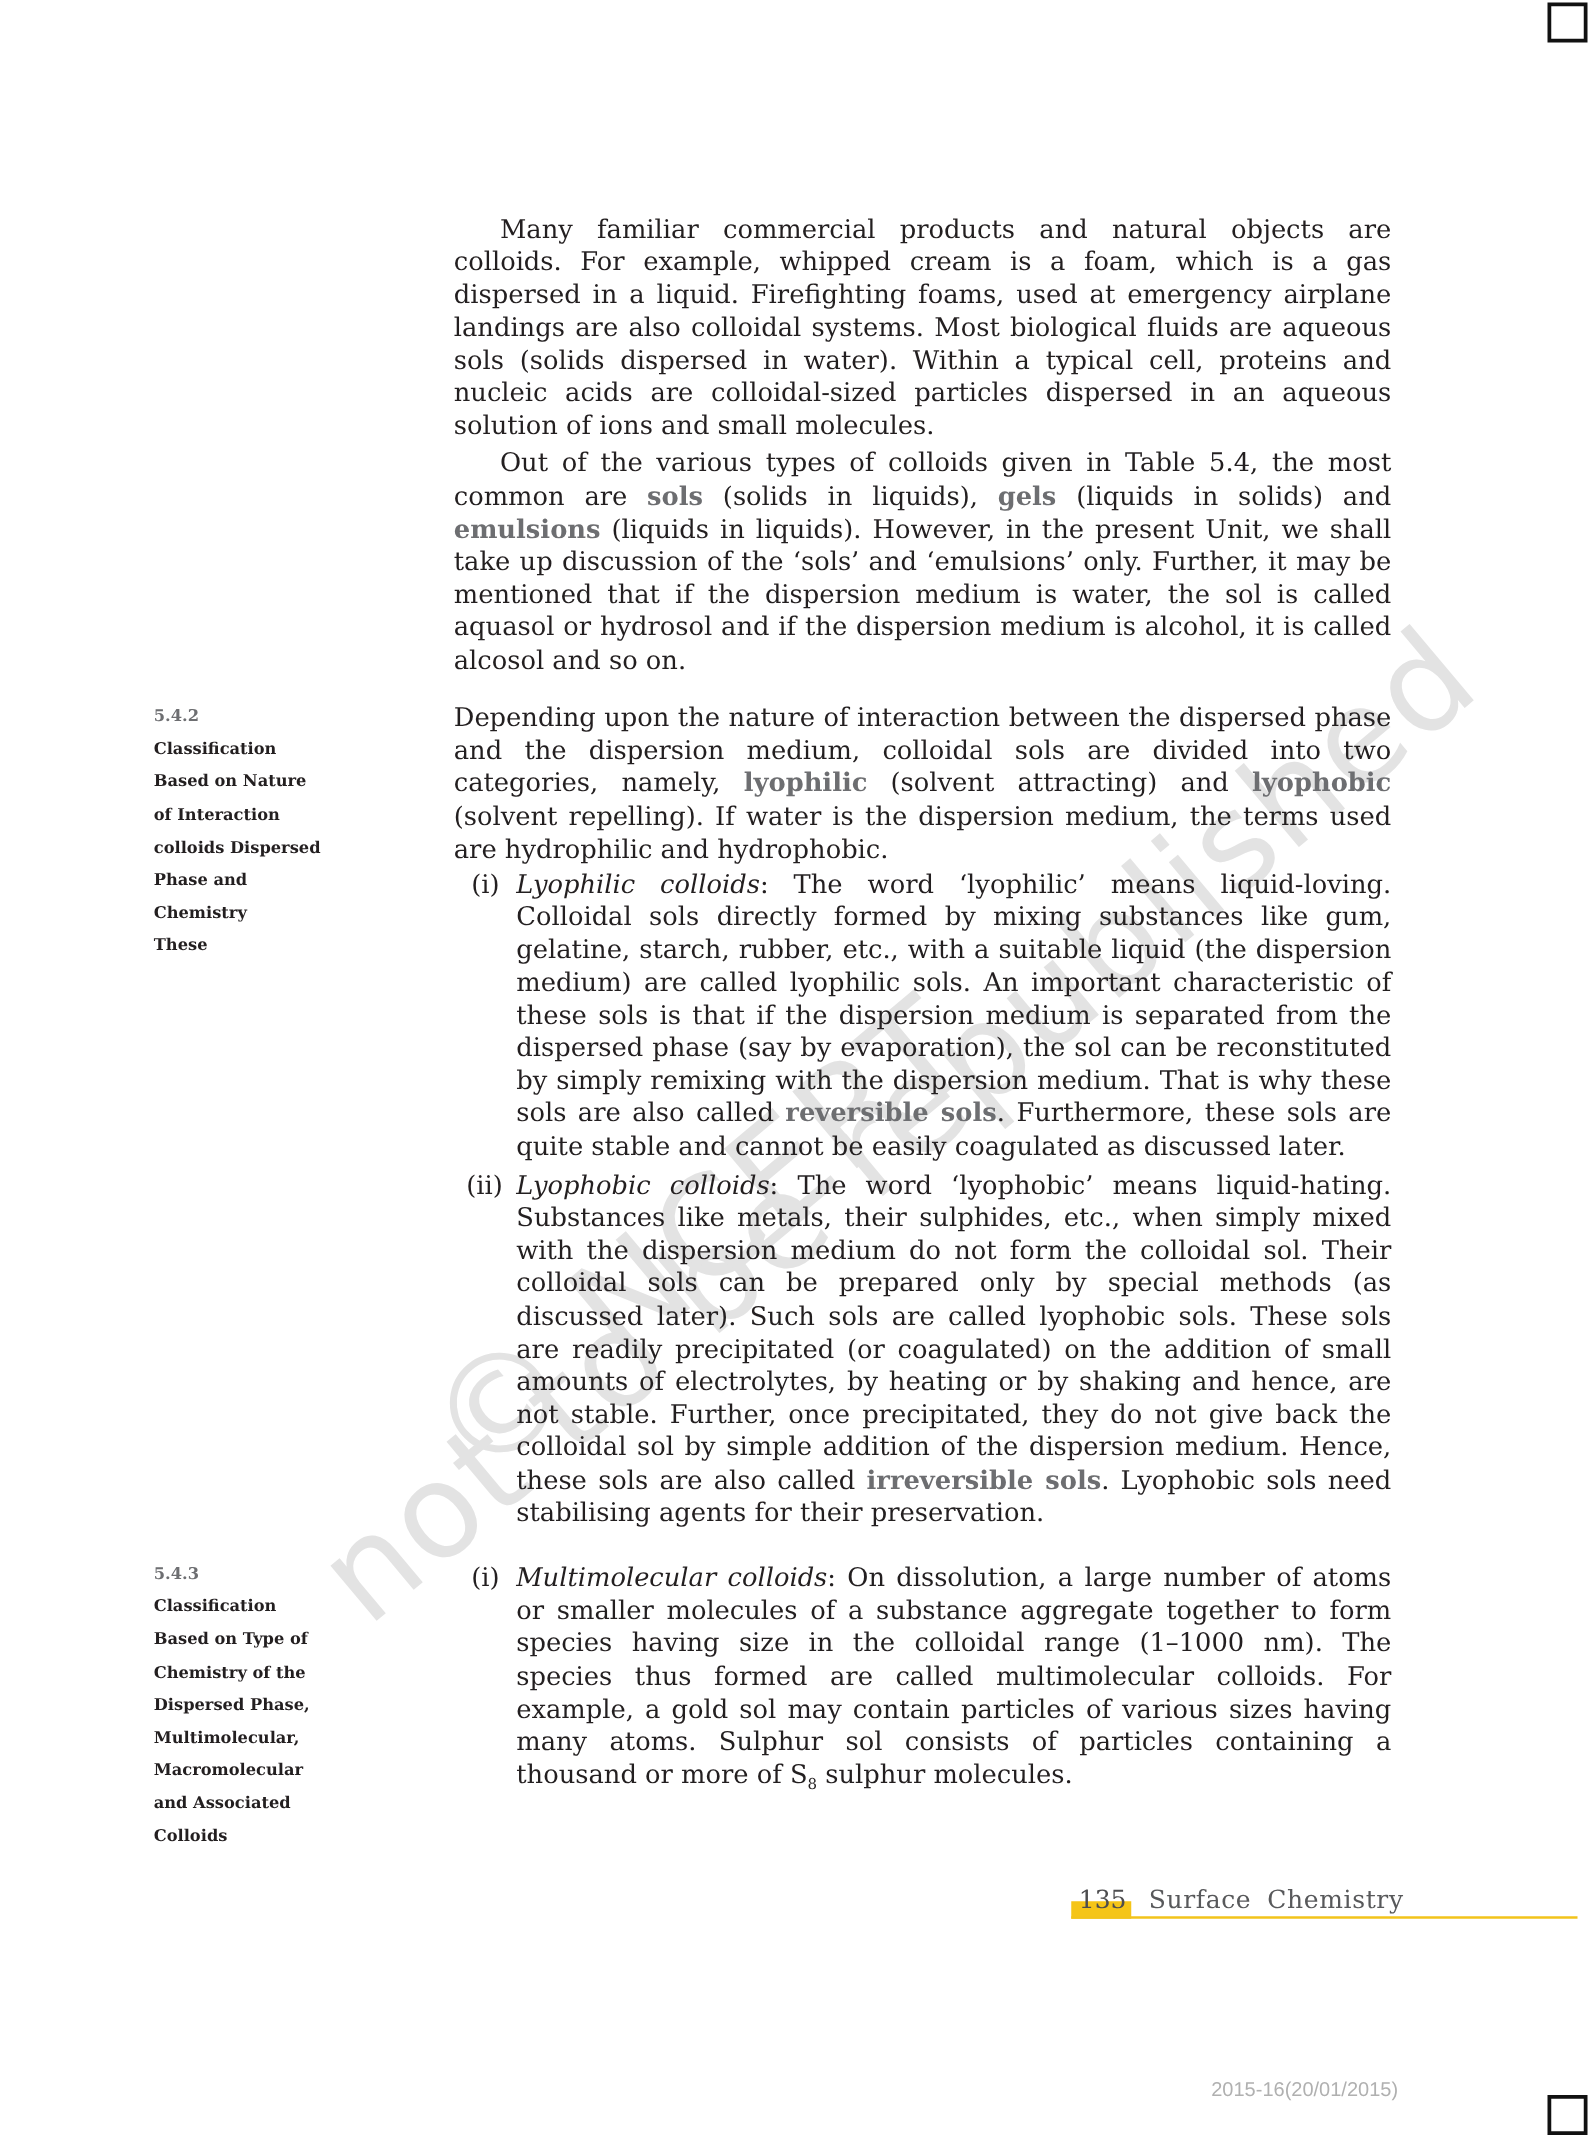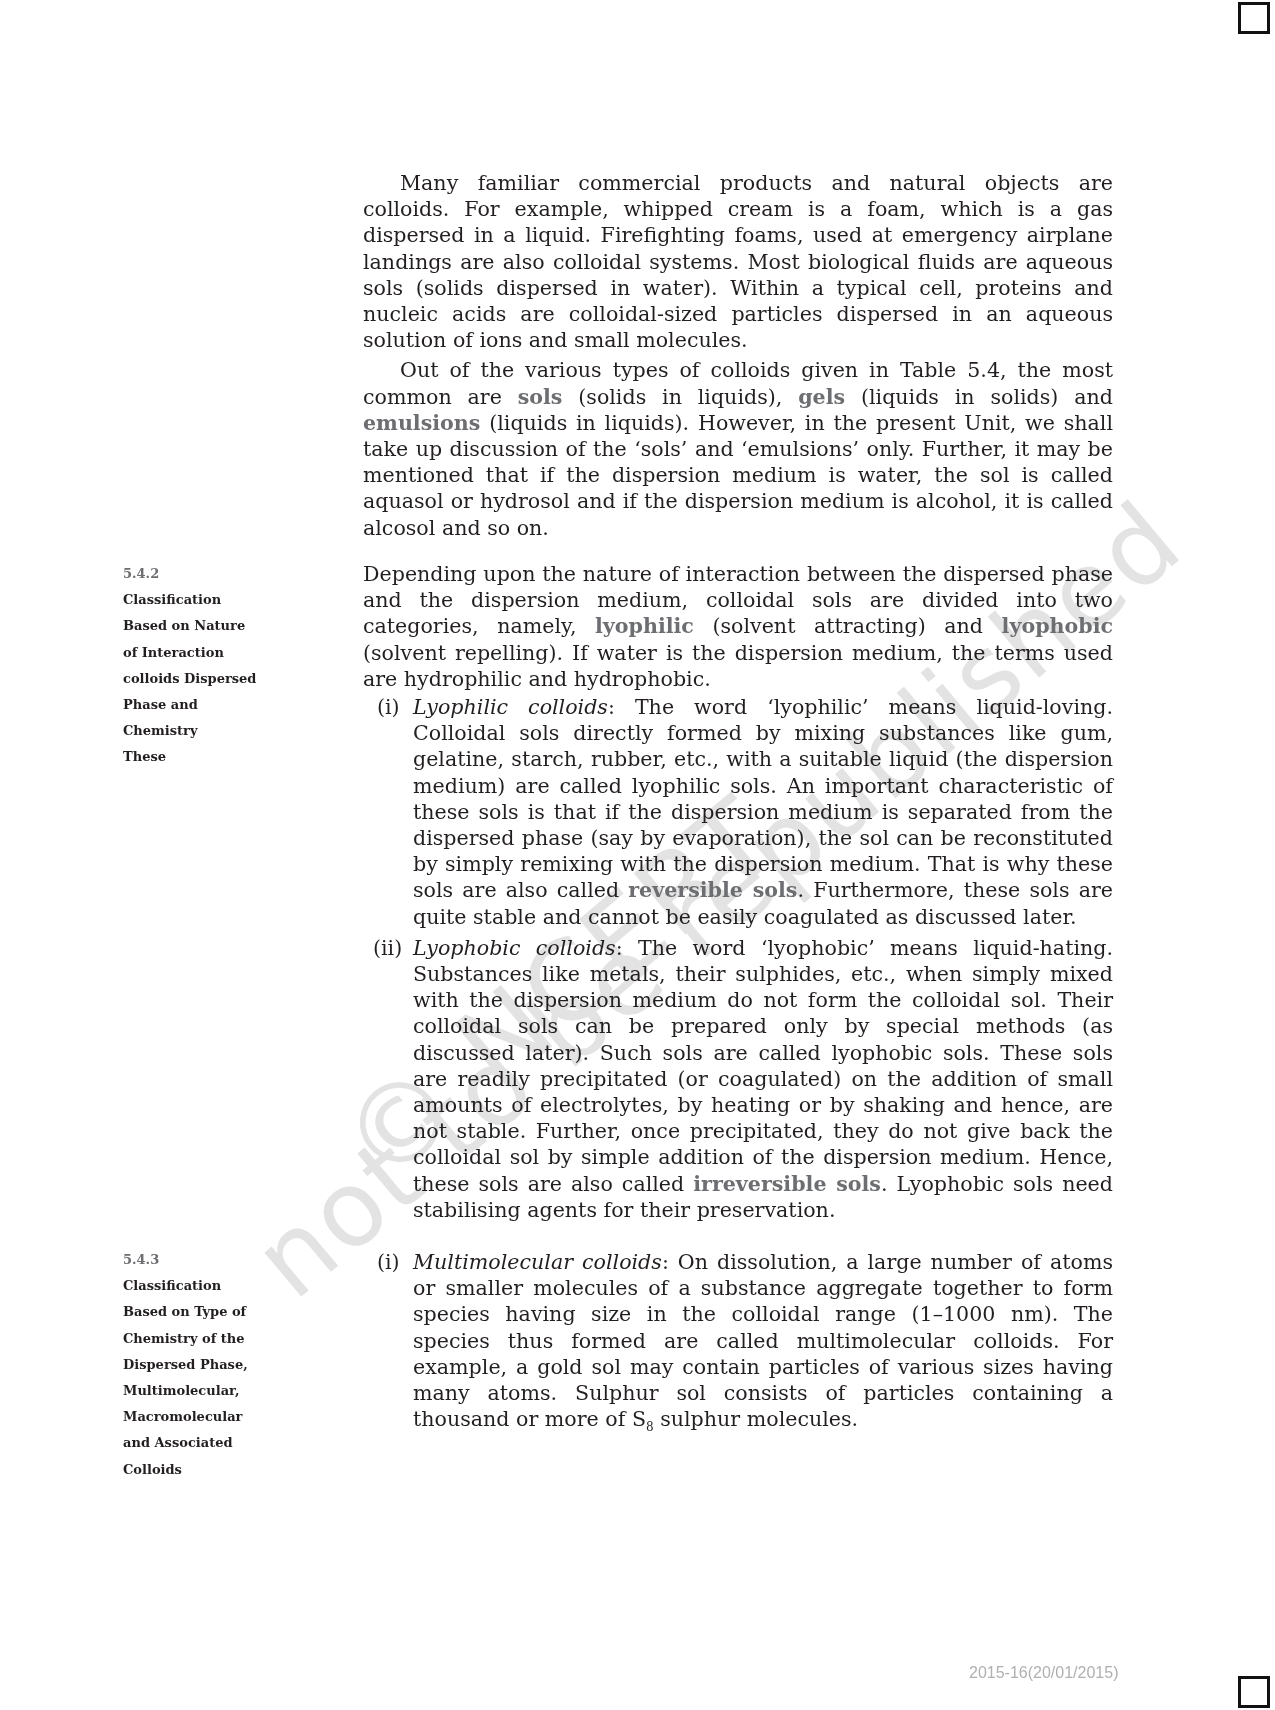--- a/index.html
+++ b/index.html
@@ -94,15 +94,21 @@
     <div>Colloids</div>
   </div>
 
   <div class="body-col" style="top:1247px;">
     <div class="list-item">
       <span class="list-marker">(i)</span>
       <p class="para"><em>Multimolecular colloids</em><span>: On dissolution, a large number of atoms or smaller molecules of a substance aggregate together to form species having size in the colloidal range (1–1000 nm). The species thus formed are called multimolecular colloids. For example, a gold sol may contain particles of various sizes having many atoms. Sulphur sol consists of particles containing a thousand or more of </span><span><span>S</span><sub style="font-size:12px;">8</sub></span><span> sulphur molecules.</span></p>
     </div>
   </div>
 
+  <div class="footer">
+    <div class="footer-pagebox"></div>
+    <div class="footer-bar"></div>
+    <span class="footer-num">135</span>
+    <span class="footer-title">Surface Chemistry</span>
+  </div>
 
   <div class="edition">2015-16(20/01/2015)</div>
 </div>
 
 </body></html>

